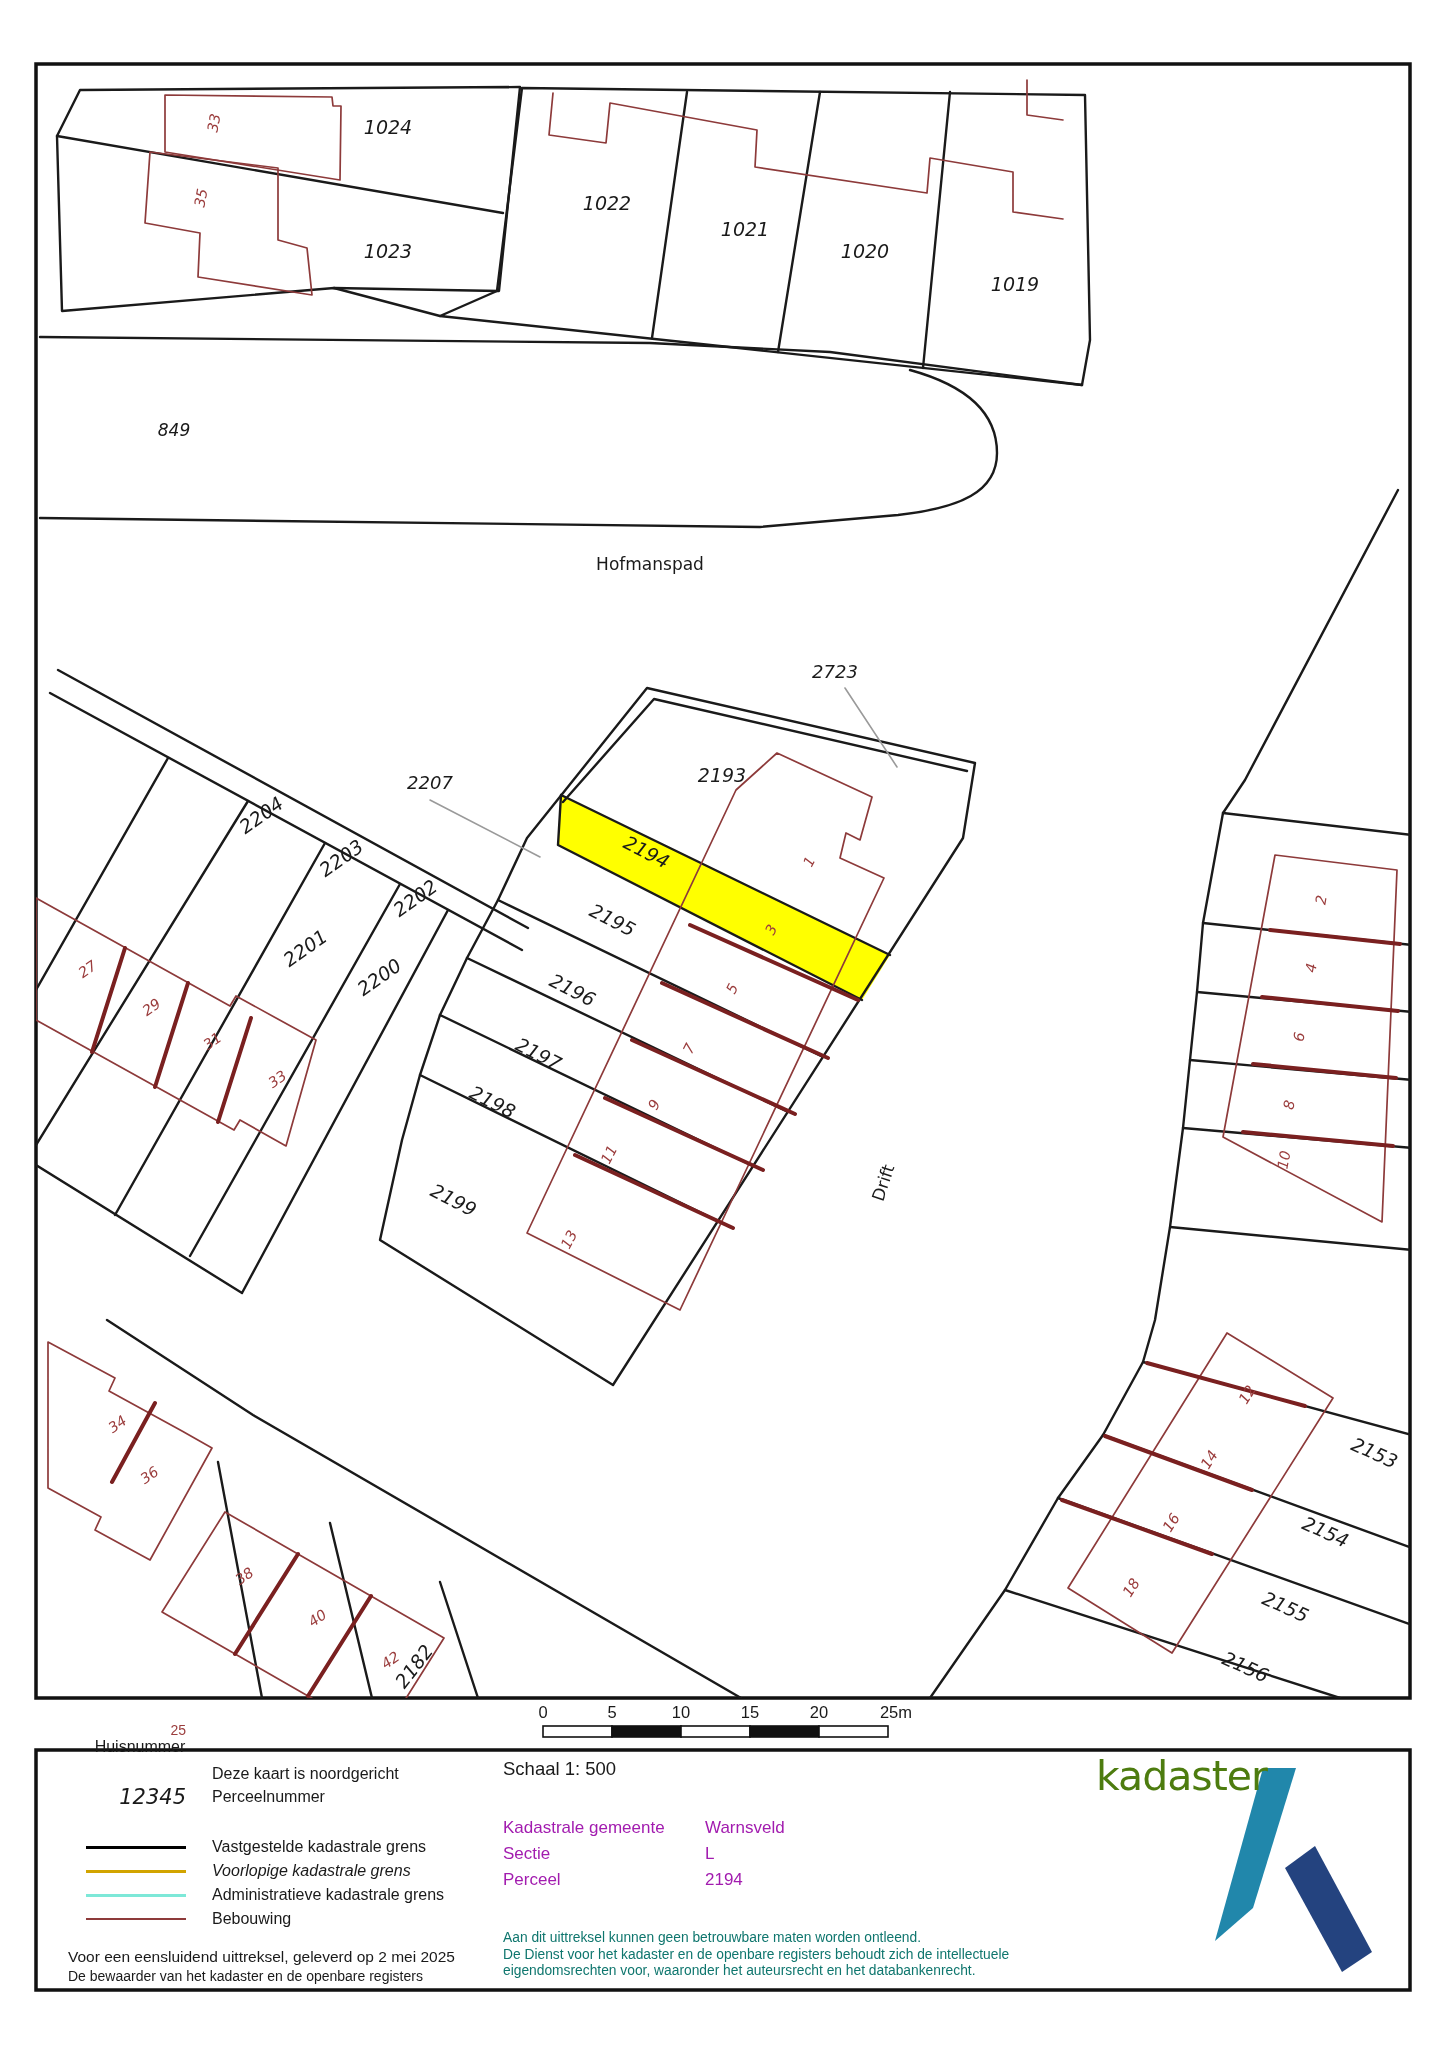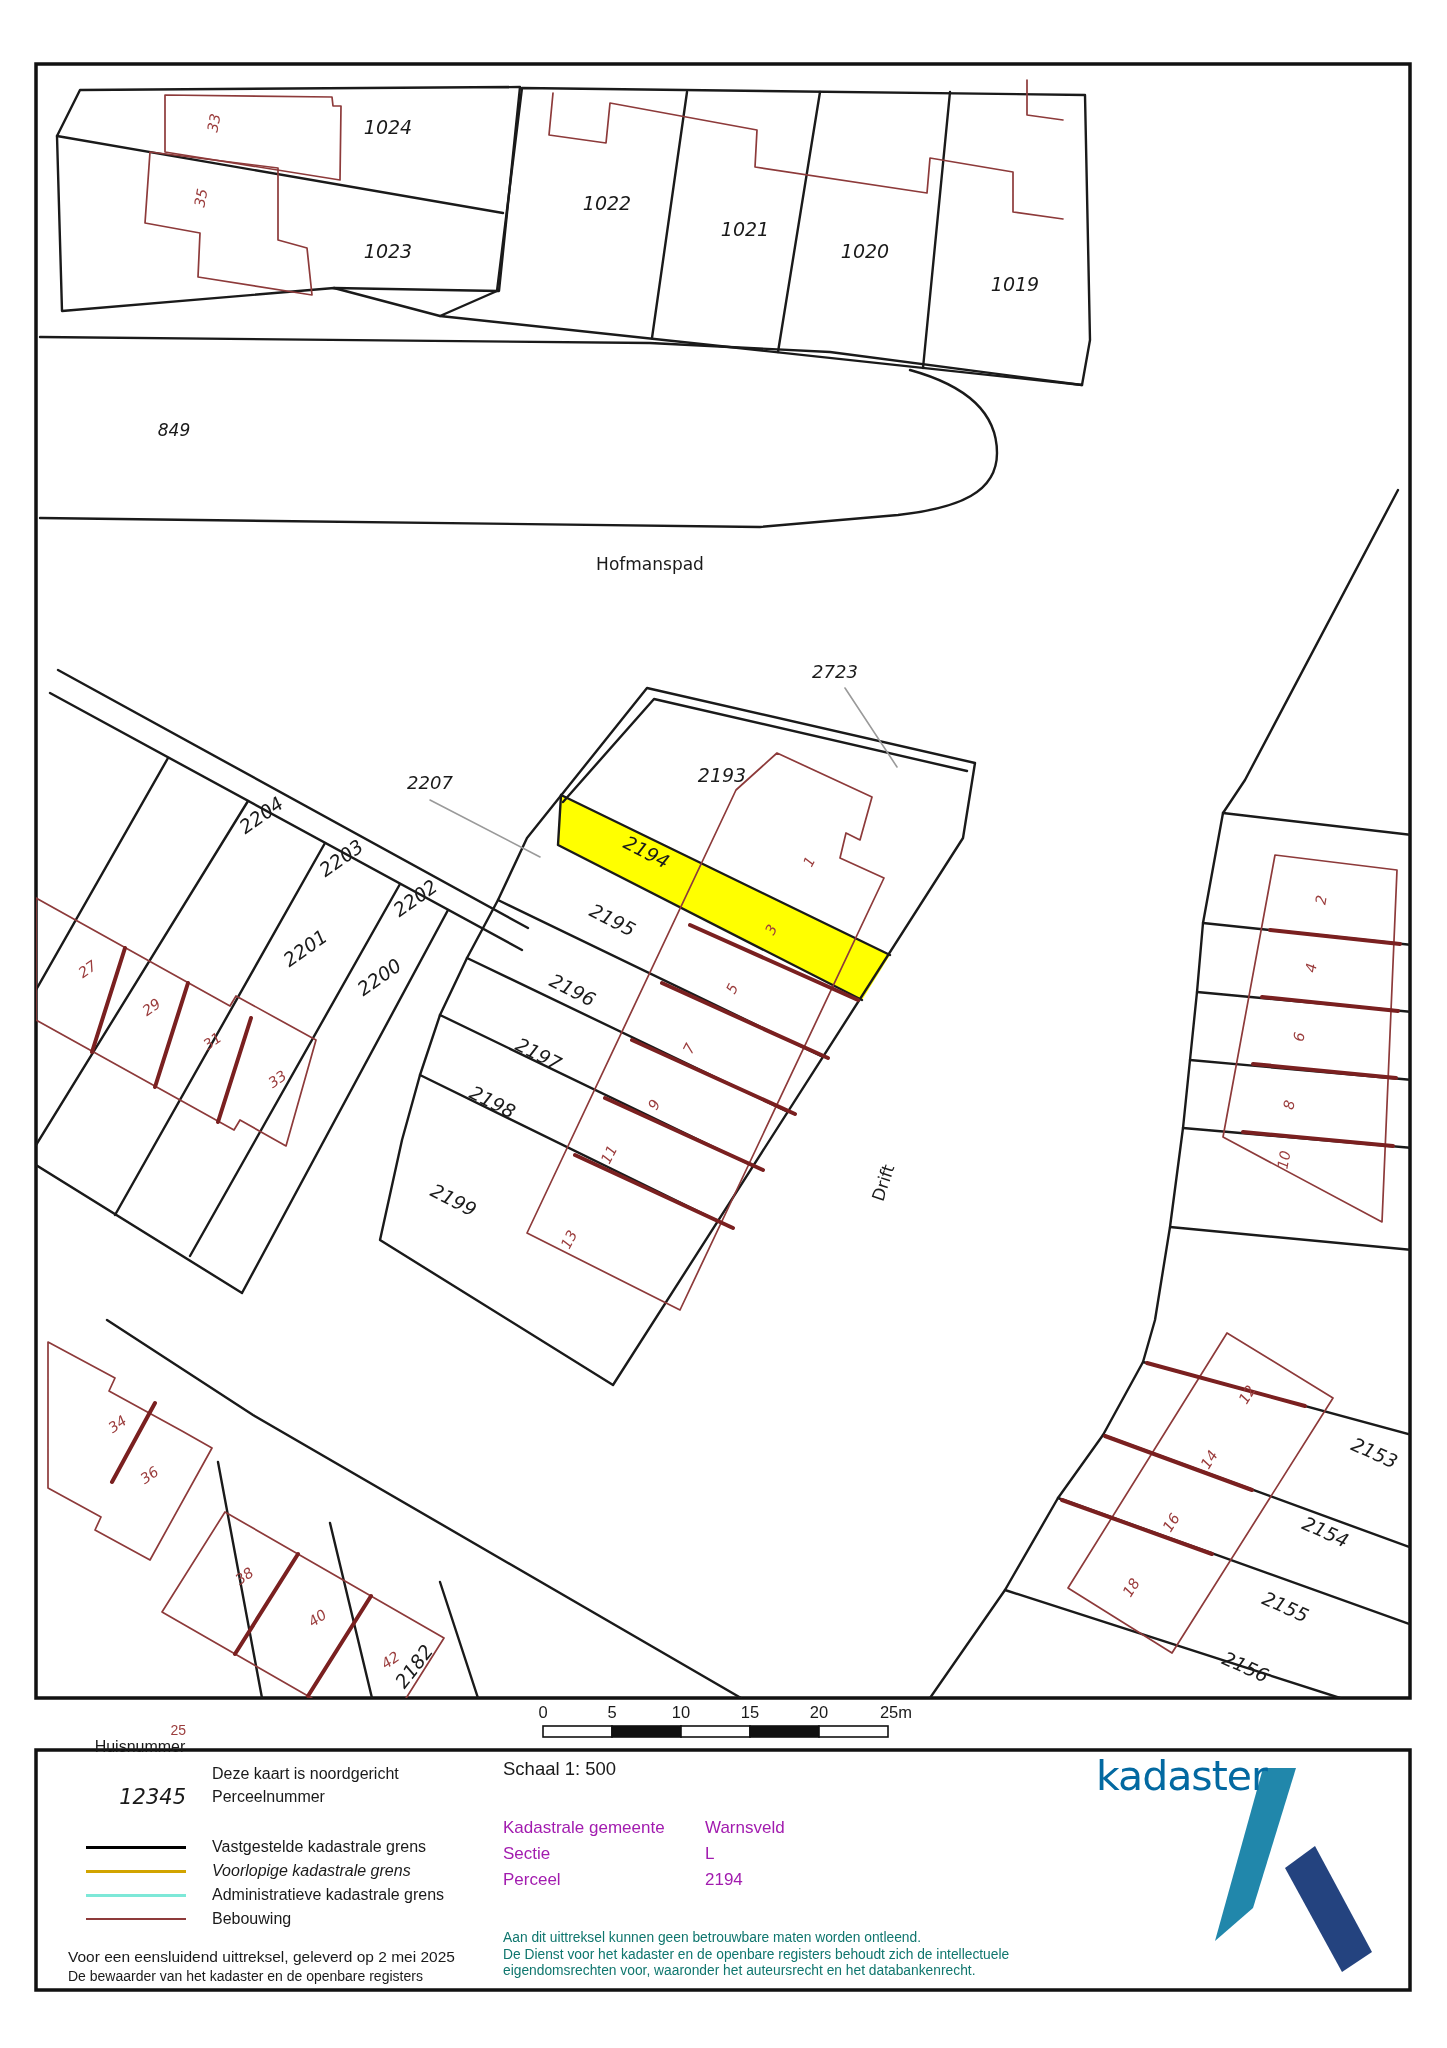--- a/index.html
+++ b/index.html
@@ -216,15 +216,15 @@
       <div class="info-row" style="left: 705px; top: 1844px;">L</div>
       <div class="info-row" style="left: 503px; top: 1870px;">Perceel</div>
       <div class="info-row" style="left: 705px; top: 1870px;">2194</div>
     </div>
   <div id="disclaimer" class="footer-abs" style="left:503px;top:1930px;">
       <div class="disc-line">Aan dit uittreksel kunnen geen betrouwbare maten worden ontleend.</div>
       <div class="disc-line">De Dienst voor het kadaster en de openbare registers behoudt zich de intellectuele</div>
       <div class="disc-line">eigendomsrechten voor, waaronder het auteursrecht en het databankenrecht.</div>
     </div>
 
-  <div class="wordmark" id="wordmark" style="color: #0369a1;">kadaster</div>
+  <div class="wordmark" id="wordmark" style="color: #4d7c0f;">kadaster</div>
 
 </div>
 
 </body></html>

